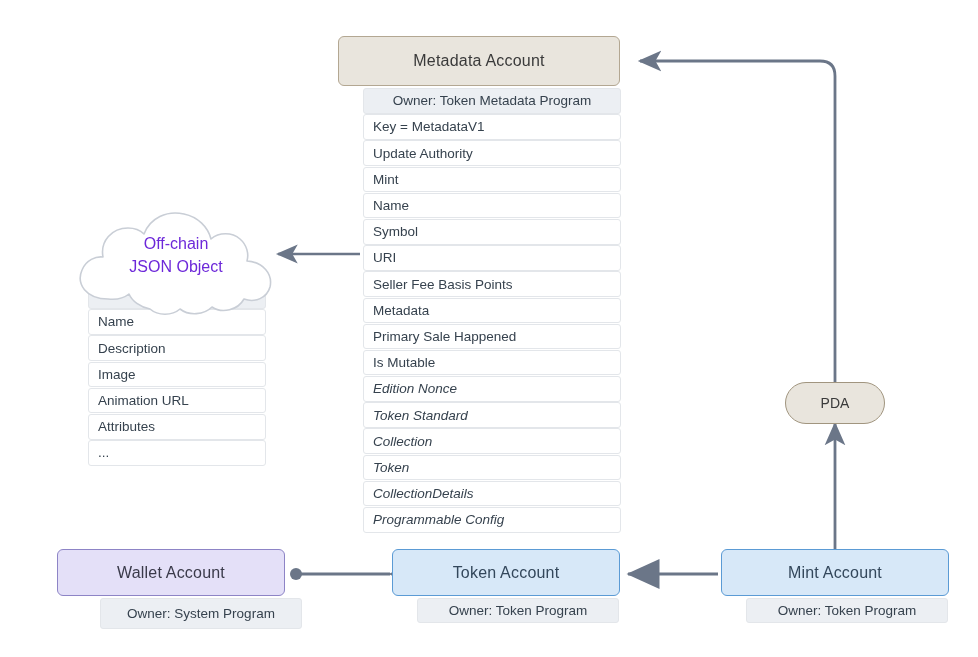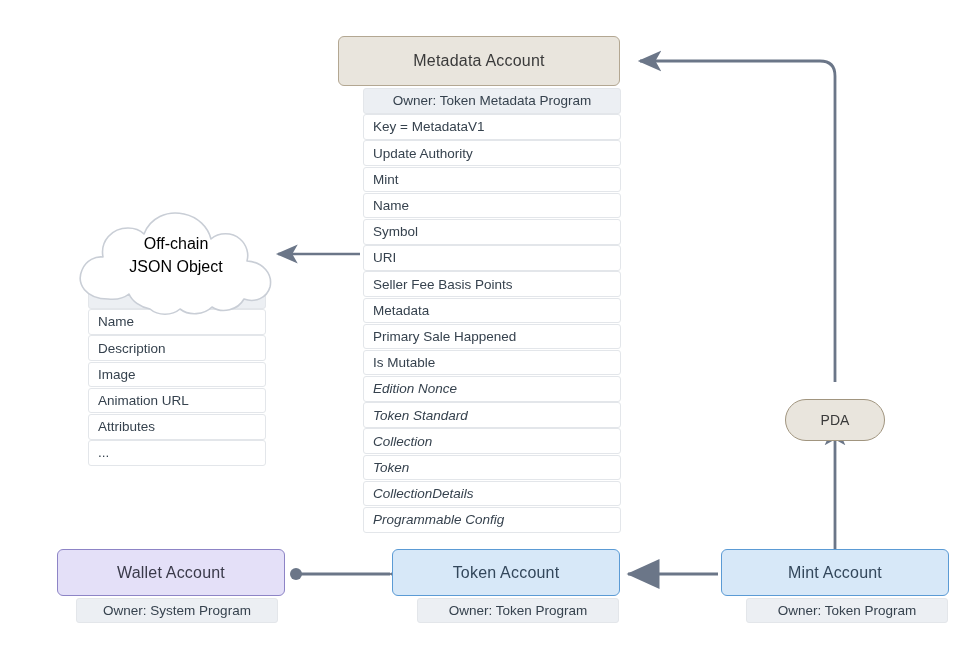--- a/index.html
+++ b/index.html
@@ -64,31 +64,31 @@
     display:flex;align-items:center;justify-content:center;
     font-size:13.5px;color:#36424e;
   }
 
   
   .pda{
     position:absolute;box-sizing:border-box;
     background:#e9e5dd;border:1.5px solid #a1957f;
     border-radius:999px;
     display:flex;align-items:center;justify-content:center;
-    font-size:14px;color:#3a3a3a;margin-top:17px;
+    font-size:14px;color:#3a3a3a;
   }
 
   
   .cloud-wrap{position:absolute;}
   .cloud-label{
     position:absolute;
     width:100%;
     text-align:center;
     font-size:16px;
-    color:#000000;
+    color:#6d28d9;
     line-height:1.45;
     pointer-events:none;
   }
   .cloud-label span{display:block;}
 </style>
 </head>
 <body>
 
 <div id="canvas">
 
@@ -185,21 +185,21 @@
     </div>
   </div>
 
   <div class="pda" style="left:785px;top:382px;width:100px;height:42px;">
     <span>PDA</span>
   </div>
 
   <div class="node-header wallet-header" style="left:57px;top:549px;width:228px;height:47px;">
     <span>Wallet Account</span>
   </div>
-  <div class="owner-chip" style="left:76px;top:598px;width:202px;height:25px;">Owner: System Program</div>
+  <div class="owner-chip" style="left:100px;top:598px;width:202px;height:31px;">Owner: System Program</div>
 
   <div class="node-header blue-header" style="left:392px;top:549px;width:228px;height:47px;">
     <span>Token Account</span>
   </div>
   <div class="owner-chip" style="left:417px;top:598px;width:202px;height:25px;">Owner: Token Program</div>
 
   <div class="node-header blue-header" style="left:721px;top:549px;width:228px;height:47px;">
     <span>Mint Account</span>
   </div>
   <div class="owner-chip" style="left:746px;top:598px;width:202px;height:25px;">Owner: Token Program</div>

